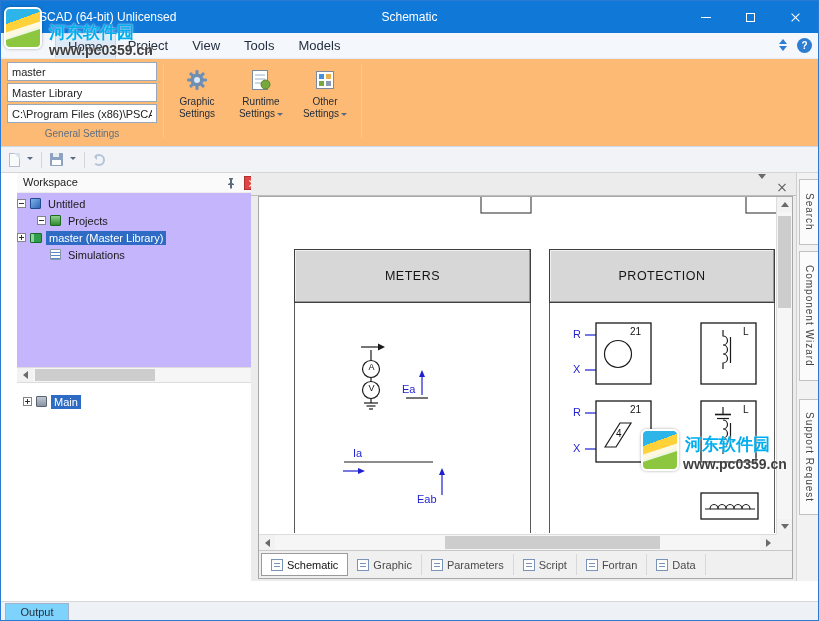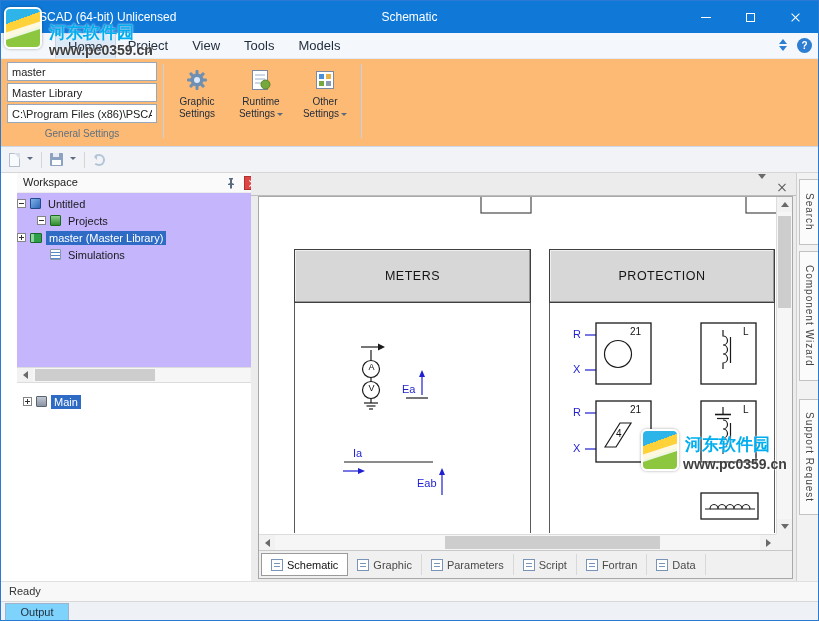--- a/index.html
+++ b/index.html
@@ -372,21 +372,21 @@
           <line x1="451" y1="312" x2="491" y2="312" stroke="#1a1a1a" stroke-width="1"></line>
         </svg>
 
         <div class="section" style="left:35px;top:52px;width:237px">METERS</div>
         <div class="section" style="left:290px;top:52px;width:226px">PROTECTION</div>
 
         <div class="clabel meter" style="left:104px;top:165px">A</div>
         <div class="clabel meter" style="left:104px;top:186px">V</div>
         <div class="clabel" style="left:143px;top:186px">Ea</div>
         <div class="clabel" style="left:94px;top:250px">Ia</div>
-        <div class="clabel" style="left:158px;top:280px">Eab</div>
+        <div class="clabel" style="left:158px;top:296px">Eab</div>
         <div class="clabel" style="left:314px;top:131px">R</div>
         <div class="clabel" style="left:314px;top:166px">X</div>
         <div class="clabel" style="left:314px;top:209px">R</div>
         <div class="clabel" style="left:314px;top:245px">X</div>
         <div class="clabel dark" style="left:371px;top:129px">21</div>
         <div class="clabel dark" style="left:371px;top:207px">21</div>
         <div class="clabel dark" style="left:357px;top:231px">4</div>
         <div class="clabel dark" style="left:484px;top:129px">L</div>
         <div class="clabel dark" style="left:484px;top:207px">L</div>
       </div>
@@ -443,23 +443,20 @@
       </div>
     </div>
   </div>
 
   <div class="rightrail">
     <div class="vtab" style="top:6px;height:66px">Search</div>
     <div class="vtab" style="top:78px;height:130px">Component Wizard</div>
     <div class="vtab" style="top:226px;height:116px">Support Request</div>
   </div>
 
-  <div class="statusbar">
-    <span>Ready</span>
-  </div>
   <div class="outputbar">
     <div class="output-tab">Output</div>
   </div>
 
   <div class="wm" style="left:0;top:0;width:200px;height:60px">
     <div class="wm-logo" style="left:3px;top:6px"></div>
     <div class="wm-cn" style="left:48px;top:20px">河东软件园</div>
     <div class="wm-url" style="left:48px;top:41px">www.pc0359.cn</div>
   </div>
   <div class="wm" style="left:638px;top:426px;width:180px;height:60px">

